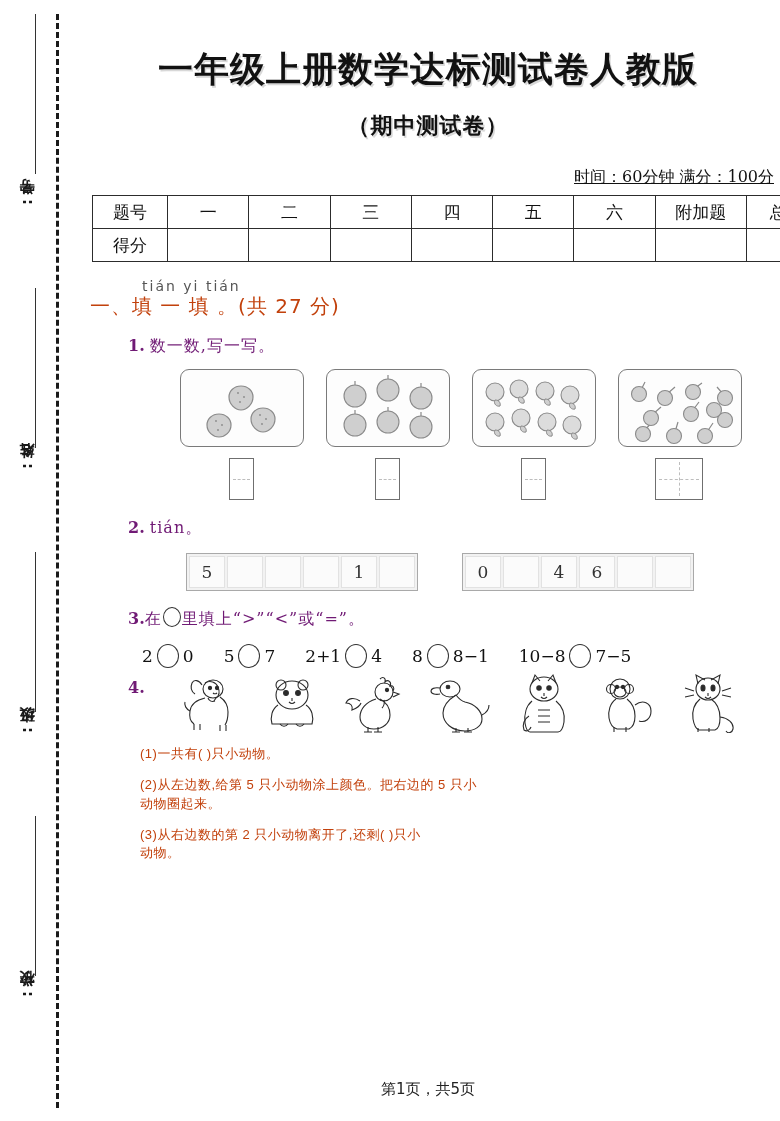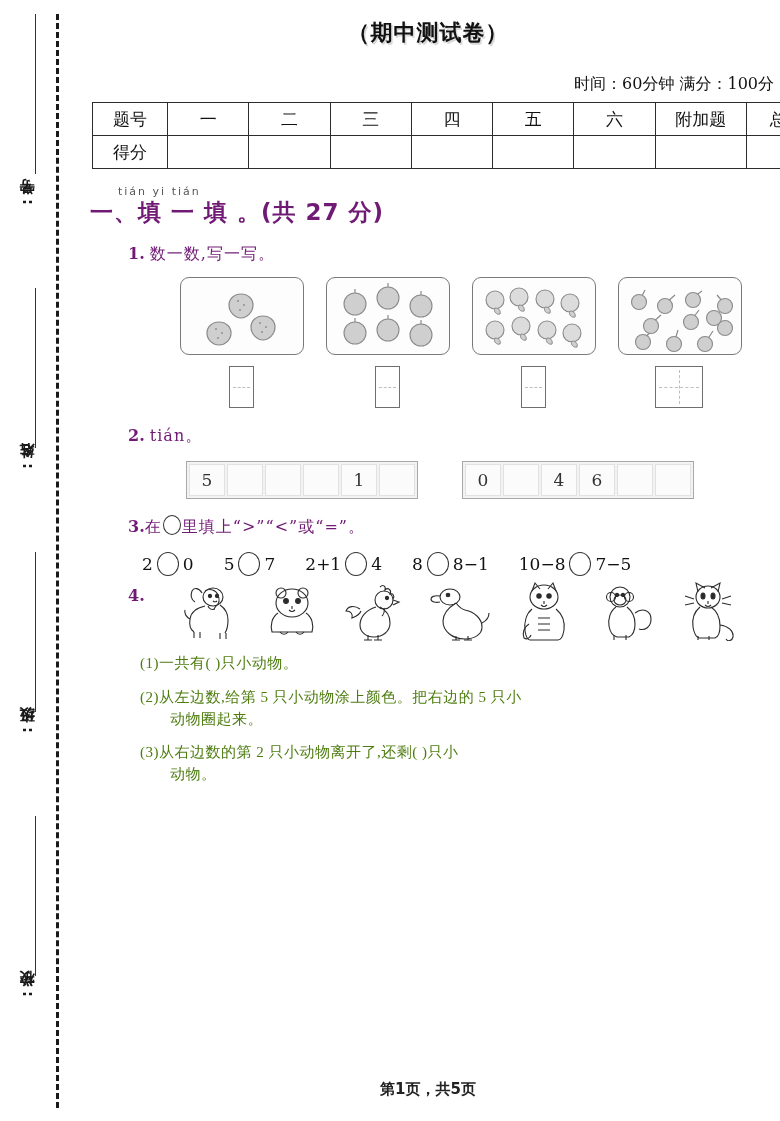--- a/index.html
+++ b/index.html
@@ -83,20 +83,21 @@
     text-shadow: 1.5px 1.5px 0 #d8d8d8;
   }
   .exam-meta {
     margin: 0;
     padding-top: 26px;
     padding-right: 6px;
     text-align: right;
     font-size: 16px;
     font-family: "DejaVu Serif", "Liberation Serif", serif;
     color: #111;
+    text-decoration: underline;
   }
 
   
   .score-table {
     margin-top: 7px;
     margin-left: 16px;
     border-collapse: collapse;
     width: 736px;
     table-layout: fixed;
   }
@@ -112,30 +113,30 @@
   .score-table td.lead { width: 72px; }
   .score-table td.wide { width: 88px; }
 
   
   .section-wrap {
     position: relative;
     margin-top: 16px;
     margin-left: 14px;
   }
   .pinyin {
-    font-size: 11px;
+    font-size: 14px;
     color: #555;
     letter-spacing: 2px;
-    margin-left: 28px;
+    margin-left: 52px;
     font-family: "DejaVu Sans", "Liberation Sans", sans-serif;
   }
   .section-title {
-    font-size: 23px;
-    font-weight: 700;
-    color: #701a75;
+    font-size: 20px;
+    font-weight: 400;
+    color: #c2410c;
     letter-spacing: 1px;
     margin-top: -1px;
   }
 
   
   .q {
     margin-left: 52px;
     font-family: "DejaVu Serif", "Liberation Serif", serif;
     font-size: 16px;
     color: #701a75;
@@ -254,37 +255,37 @@
     margin-top: -26px;
     display: flex;
     gap: 12px;
   }
   .animal { width: 72px; height: 62px; }
   .animal svg { display: block; }
 
   .sub-q {
     margin-left: 64px;
     margin-top: 12px;
-    font-family: Liberation Serif, serif;
-    font-size: 15px;
+    font-family: Liberation Sans, sans-serif;
+    font-size: 13px;
     letter-spacing: 0.5px;
-    color: #4d7c0f;
+    color: #c2410c;
     line-height: 1.45;
   }
-  .sub-q .cont { display: block; margin-left: 30px; }
+  .sub-q .cont { display: block; }
 
   .footer {
     position: absolute;
     left: 0;
     bottom: 22px;
     width: 704px;
     text-align: center;
     font-size: 15px;
     font-family: "DejaVu Sans", "Liberation Sans", sans-serif;
-    font-weight: 700;
+    font-weight: 400;
     color: #222;
   }
 </style>
 </head>
 <body>
 
 <div class="cut-line"></div>
 
 <div class="margin-col">
   <div class="margin-rule" style="top:14px;height:160px;"></div>
@@ -292,20 +293,21 @@
   <div class="margin-rule" style="top:288px;height:160px;"></div>
   <div class="margin-label" style="top:462px;">姓名:</div>
   <div class="margin-rule" style="top:552px;height:160px;"></div>
   <div class="margin-label" style="top:726px;">班级:</div>
   <div class="margin-rule" style="top:816px;height:160px;"></div>
   <div class="margin-label" style="top:990px;">学校:</div>
 </div>
 
 <div class="page">
 
+  <h1 class="title">一年级上册数学达标测试卷人教版</h1>
   <h2 class="subtitle">（期中测试卷）</h2>
   <p class="exam-meta">时间：60分钟 满分：100分</p>
 
   <table class="score-table">
     <tbody>
         <tr>
       <td class="lead">题号</td>
       <td>一</td>
       <td>二</td>
       <td>三</td>

